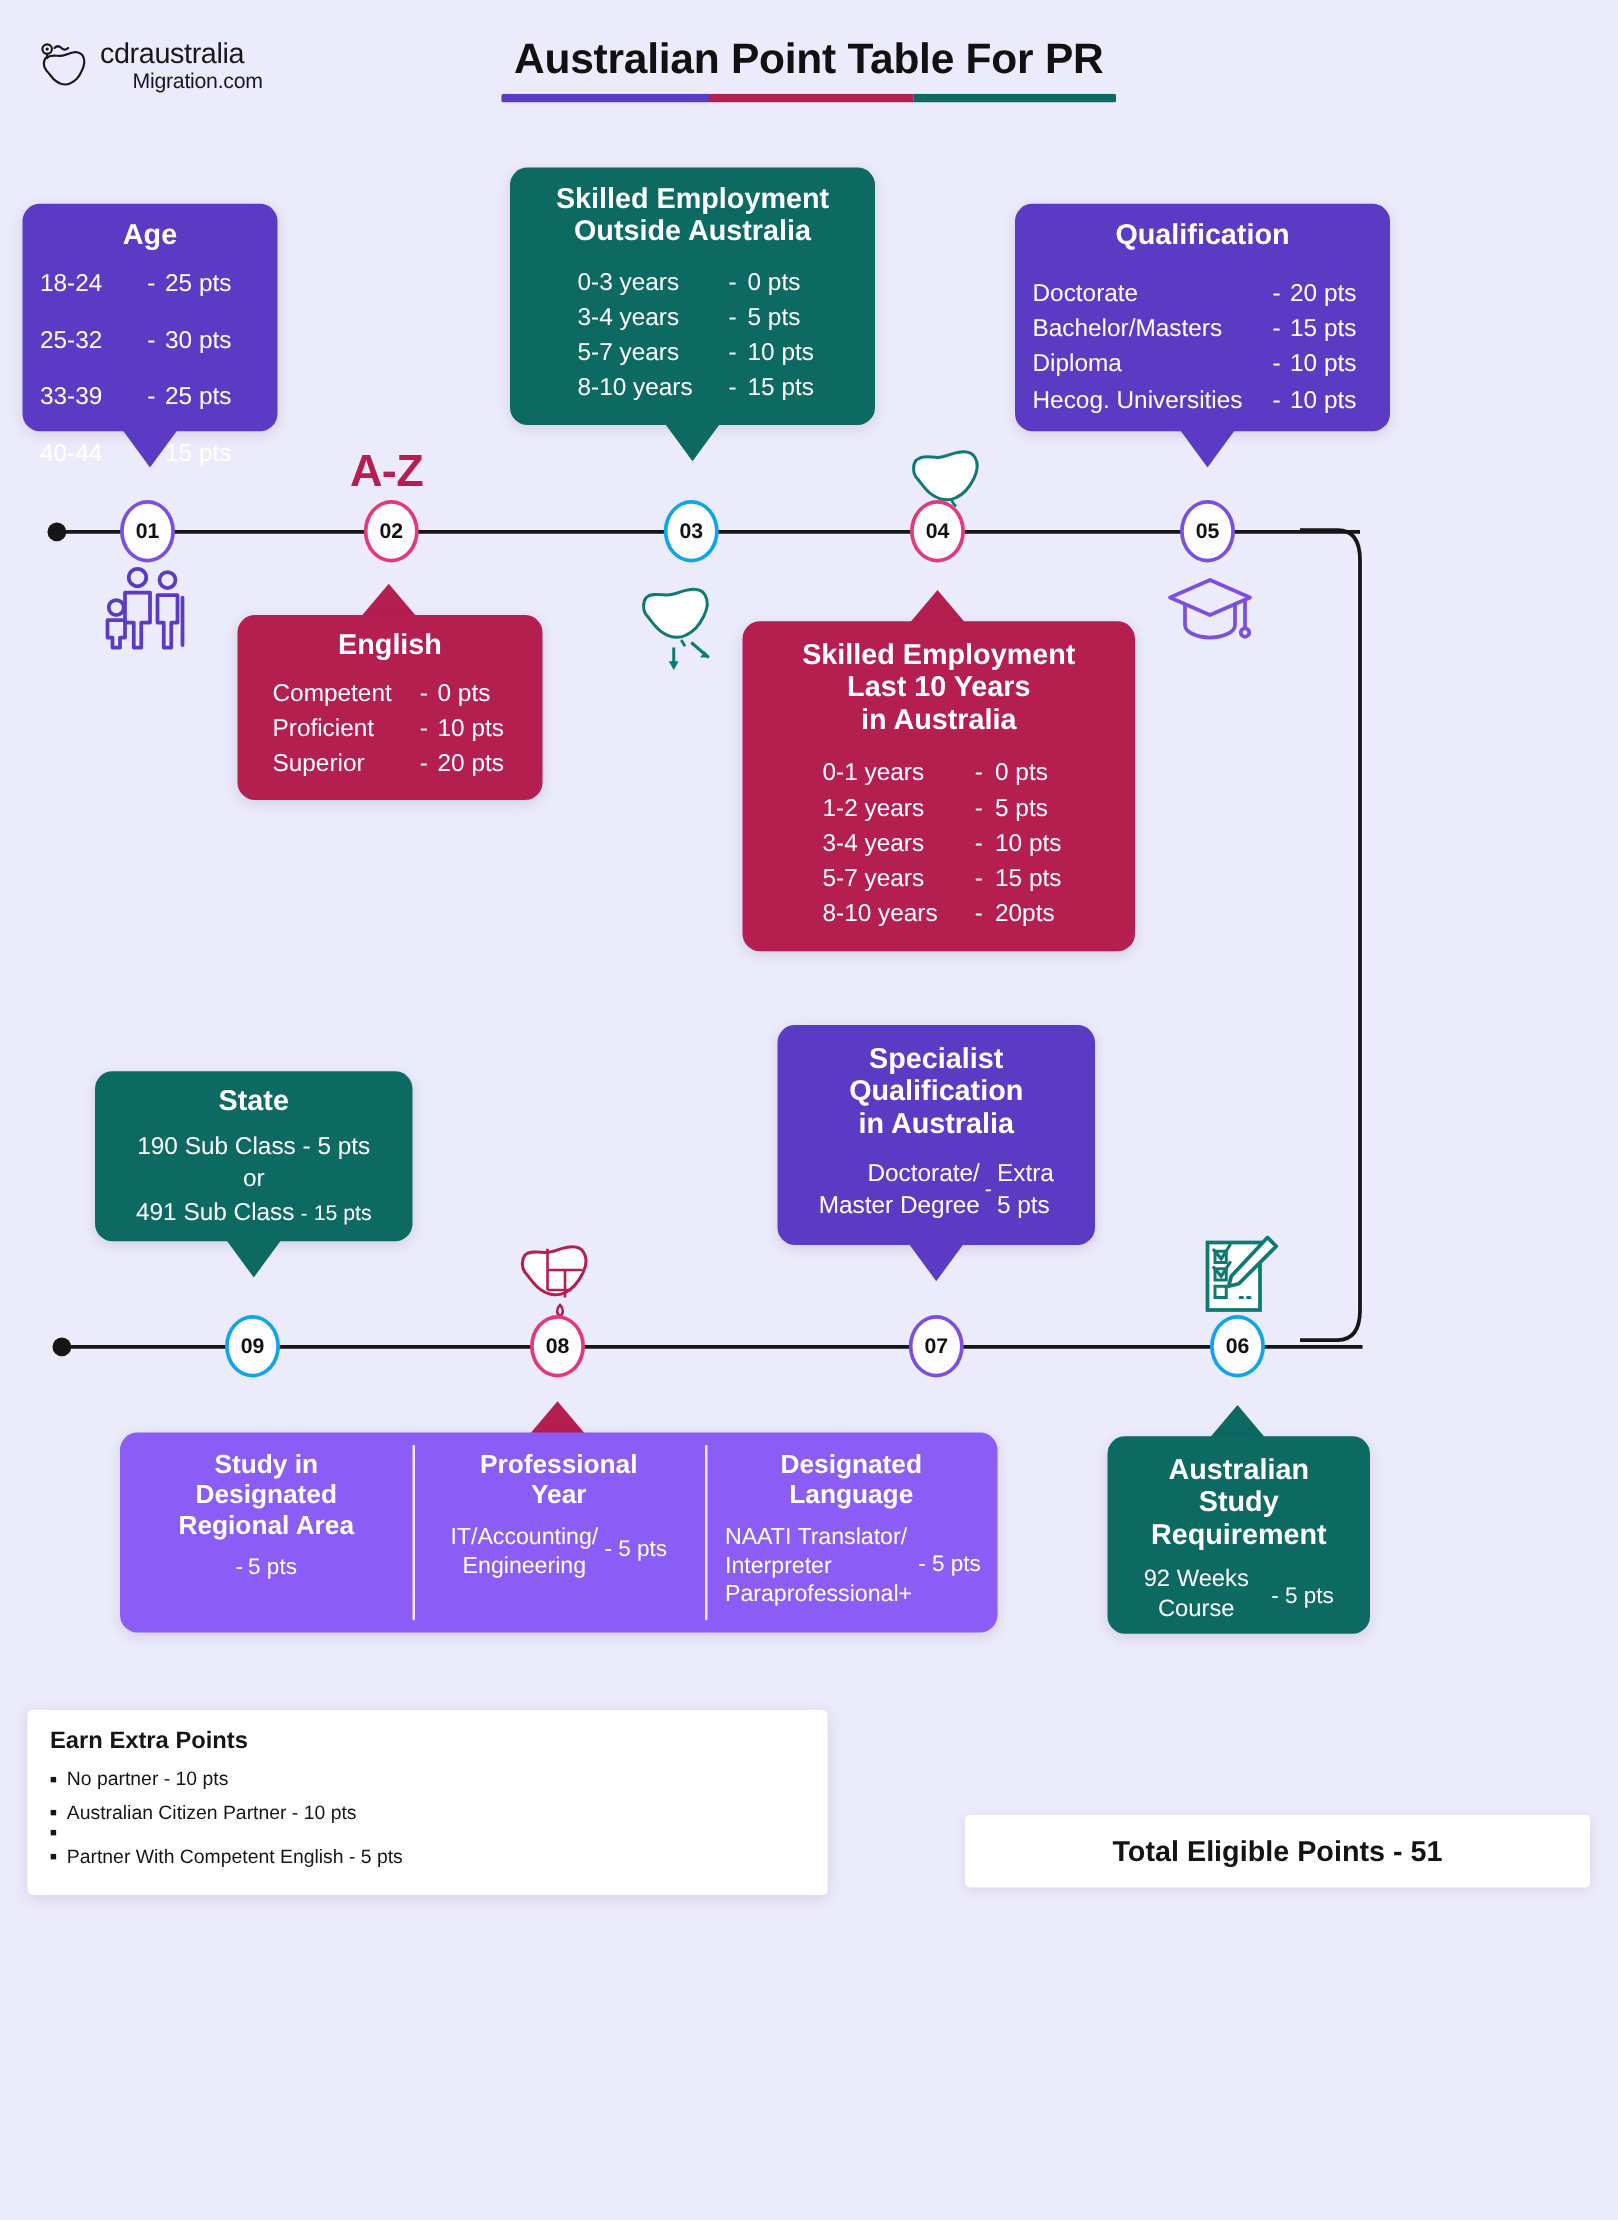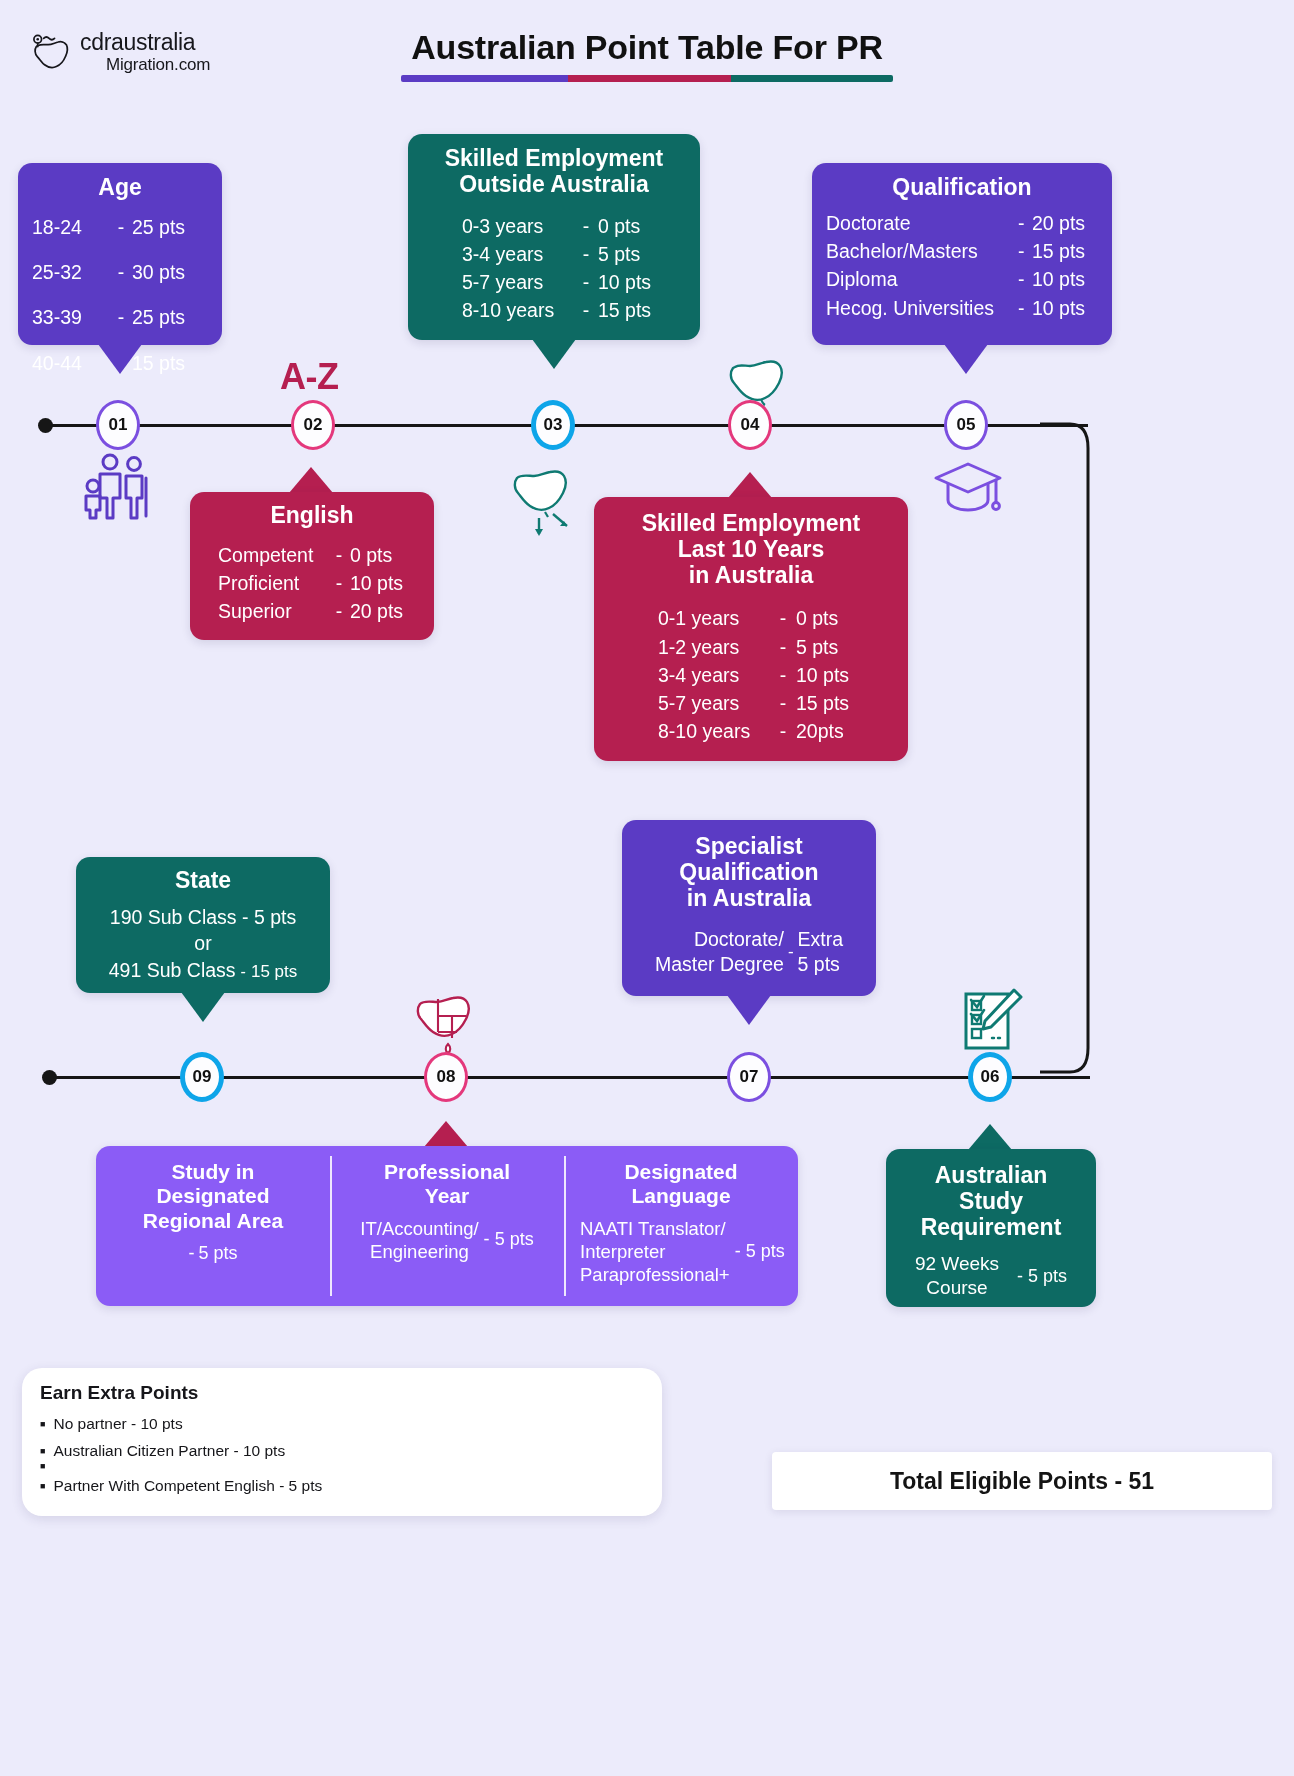--- a/index.html
+++ b/index.html
@@ -48,36 +48,36 @@
   .tail.ucrimson{border-bottom:26px solid #B51F50;}
 
   
   .tl-line{position:absolute;background:#161616;height:3px;}
   .tl-dot{position:absolute;width:15px;height:15px;border-radius:50%;background:#161616;}
   .node{position:absolute;width:44px;height:50px;border-radius:50%;
         background:#FDFDFF;display:flex;align-items:center;justify-content:center;
         font-weight:bold;font-size:17px;color:#111;box-sizing:border-box;}
   .node.p{border:3px solid #7B4FE0;}
   .node.c{border:3px solid #E4387C;}
-  .node.t{border:5px solid #0ea5e9;}
+  .node.t{border:3px solid #0ea5e9;}
 
   
   #az{position:absolute;font-size:36px;font-weight:bold;color:#B51F50;letter-spacing:-.5px;}
 
   
   #bottom-bar{position:absolute;left:96px;top:1146px;width:702px;height:160px;
               background:#8b5cf6;border-radius:14px;display:flex;color:#fff;
               box-shadow:0 3px 10px rgba(40,30,80,.13);}
   #bottom-bar .seg{flex:1;position:relative;padding:14px 10px 10px;box-sizing:border-box;}
   #bottom-bar .seg + .seg::before{content:"";position:absolute;left:0;top:10px;bottom:10px;width:2px;background:rgba(255,255,255,.85);}
   #bottom-bar .seg .hd{font-size:21px;font-weight:bold;text-align:center;line-height:1.16;}
 
   
   #extra{position:absolute;left:22px;top:1368px;width:640px;height:148px;background:#fff;
-         border-radius:20px;box-shadow:0 3px 12px rgba(40,30,80,.12);padding:14px 18px;box-sizing:border-box;}
+         border-radius:4px;box-shadow:0 3px 12px rgba(40,30,80,.12);padding:14px 18px;box-sizing:border-box;}
   #extra .eh{font-size:19px;font-weight:bold;color:#16161a;margin-bottom:7px;}
   #extra ul{list-style:none;margin:0;padding:0;}
   #extra li{font-size:15.5px;color:#16161a;line-height:1.72;display:flex;align-items:baseline;gap:8px;}
   #extra li .bl{font-size:9px;line-height:1;transform:translateY(-2px);}
 
   
   #total{position:absolute;left:772px;top:1452px;width:500px;height:58px;background:#fff;
          border-radius:4px;display:flex;align-items:center;justify-content:center;
          font-size:23px;font-weight:bold;color:#141414;box-shadow:0 2px 9px rgba(40,30,80,.10);}
 
@@ -165,21 +165,21 @@
         <span style="width:112px;">8-10 years</span>
           <span style="width:24px;text-align:center;">-</span>
           <span>15 pts</span>
       </div>
     </div>
   </div>
   <div class="tail down dteal" style="left:532px;top:339px;"></div>
 
   <div class="card purple" style="left:812px;top:163px;width:300px;height:182px;padding:12px 14px 0;">
     <div class="hd" style="font-size:23px;">Qualification</div>
-    <div class="rows" style="margin-top:8px;font-size:19.5px;line-height:1.45;">
+    <div class="rows" style="margin-top:20px;font-size:19.5px;line-height:1.45;">
       <div class="row">
         <span style="width:192px;">Doctorate</span>
           <span style="width:14px;">-</span>
           <span>20 pts</span>
       </div>
       <div class="row">
         <span style="width:192px;">Bachelor/Masters</span>
           <span style="width:14px;">-</span>
           <span>15 pts</span>
       </div>

